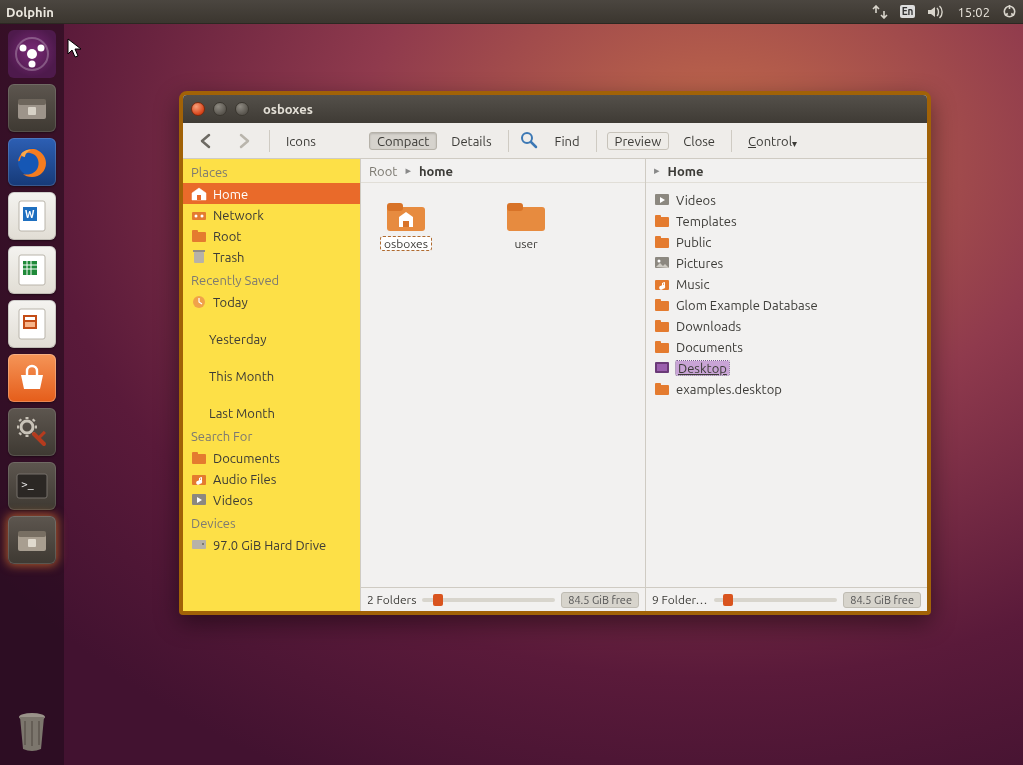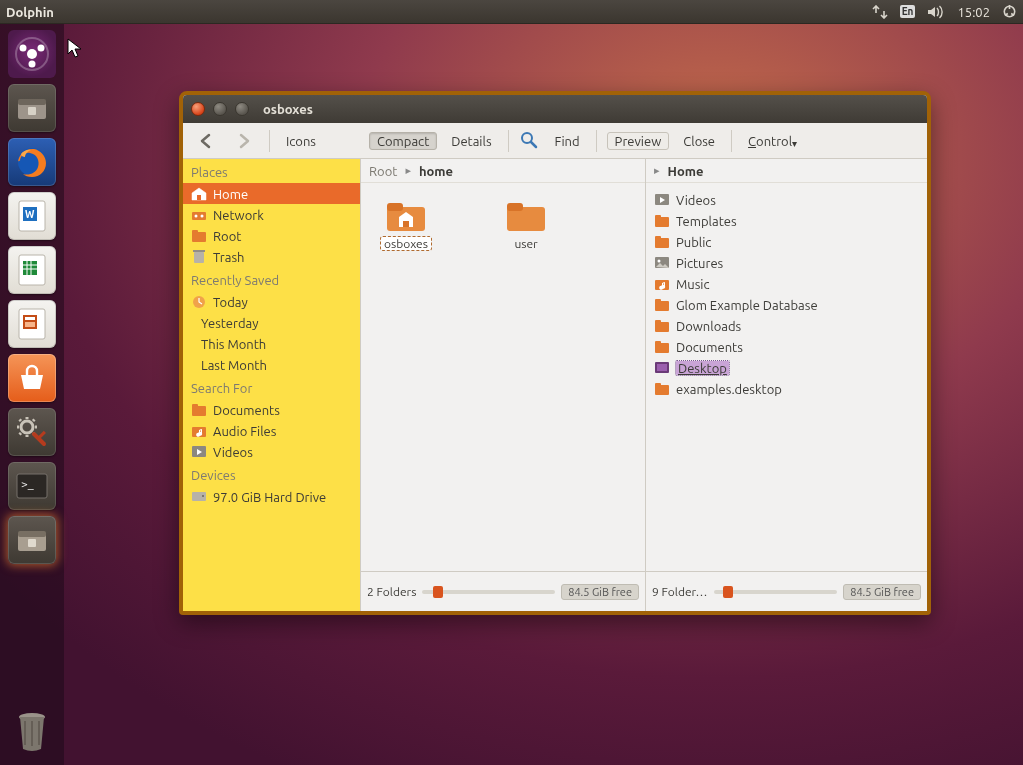--- a/index.html
+++ b/index.html
@@ -58,39 +58,39 @@
 .find-ico{margin-right:2px;}
 .ctrl-drop{font-size:10px;position:relative;top:1px;}
 .u{ text-decoration:underline; text-decoration-thickness:1px; }
 
 .body{flex:1;display:flex;min-height:0;}
 .sidebar{width:178px;background:#fde047;border-right:1px solid #cfcbc3;font-size:13px;color:#3c3b37;overflow:hidden;}
 .sb-head{padding:6px 8px 4px;color:#7d7a72;font-size:13px;}
 .sb-item{display:flex;align-items:center;gap:6px;padding:2px 8px 2px 8px;height:21px;}
 .sb-item .ico{width:16px;height:16px;display:flex;align-items:center;justify-content:center;}
 .sb-item.sel{background:#e96a2a;color:#fff;}
-.sb-item.indent{padding-left:18px;}
+.sb-item.indent{padding-left:26px;margin-top:16px;}
 
 .pane{flex:1;display:flex;flex-direction:column;border-right:1px solid #cfcbc3;min-width:0;}
 .pane:last-child{border-right:none;}
 .crumbs{height:24px;display:flex;align-items:center;gap:8px;padding:0 8px;color:#7d7a72;font-size:13px;border-bottom:1px solid #e1ded7;}
 .crumbs .cur{color:#3c3b37;font-weight:bold;}
 .crumbs .chev{font-size:11px;color:#888;}
 
 .iconview{flex:1;padding:16px 10px;display:flex;gap:50px;align-items:flex-start;}
 .fitem{display:flex;flex-direction:column;align-items:center;gap:4px;font-size:12px;color:#3c3b37;width:70px;}
 .fitem .fname{padding:0 3px;border-radius:2px;}
 .fitem.sel .fname{outline:1px dashed #b06a2e;background:#fff;}
 
 .listview{flex:1;padding:6px 4px;font-size:13px;color:#3c3b37;overflow:hidden;}
 .lv-row{display:flex;align-items:center;gap:6px;height:21px;padding:0 4px;}
 .lv-row .ico{width:16px;height:16px;display:flex;align-items:center;justify-content:center;}
 .lv-row.sel .lbl{background:#c9a4d6;outline:1px dotted #7a5690;border-radius:1px;padding:0 2px;text-decoration:underline;}
 
-.status{height:40px;border-top:1px solid #cfcbc3;display:flex;align-items:center;font-size:12px;color:#3c3b37;padding:0 6px;gap:6px;}
+.status{height:24px;border-top:1px solid #cfcbc3;display:flex;align-items:center;font-size:12px;color:#3c3b37;padding:0 6px;gap:6px;}
 .status .txt{flex:0 0 auto; white-space:nowrap; overflow:hidden; text-overflow:ellipsis; max-width:80px;}
 .zoom{flex:1;display:flex;align-items:center;gap:4px;}
 .zoom .track{flex:1;height:4px;background:#d8d5cd;border-radius:2px;position:relative;}
 .zoom .thumb{position:absolute;top:-4px;width:10px;height:12px;background:#d9541e;border-radius:2px;}
 .freebox{background:#d7d4cc;border:1px solid #bfbcb3;border-radius:3px;padding:1px 6px;font-size:11px;color:#555;white-space:nowrap;}
 
 
 #cursor{position:absolute;top:38px;left:67px;pointer-events:none;}
 </style>
 </head>

